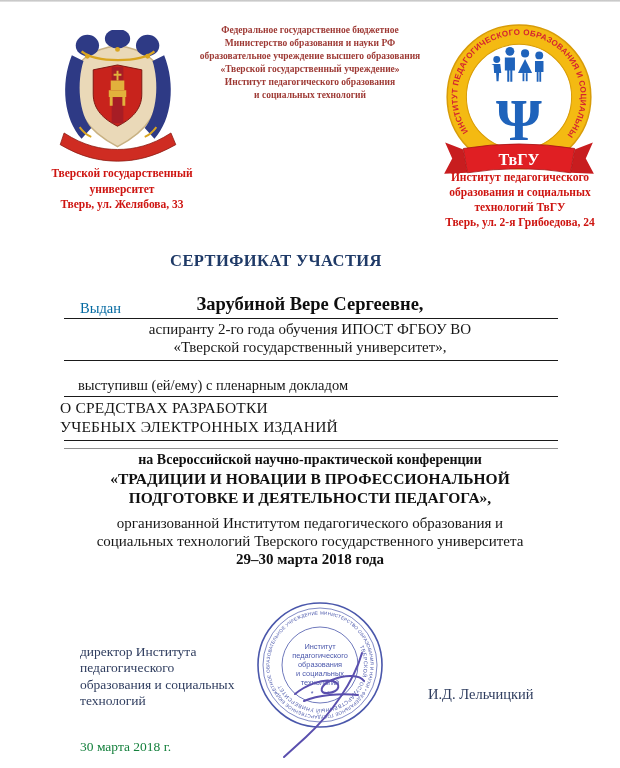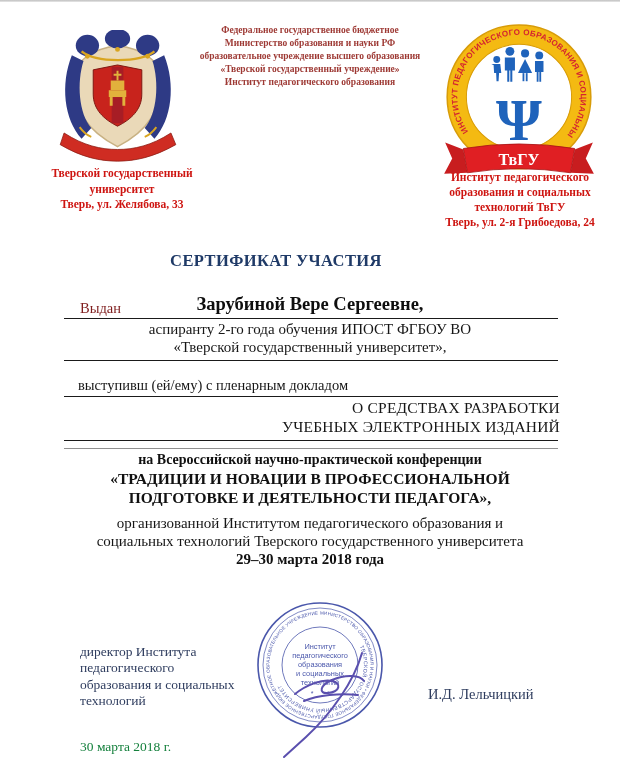--- a/index.html
+++ b/index.html
@@ -9,45 +9,46 @@
         background:linear-gradient(#bfbfbf,#e8e8e8);}
   .abs{position:absolute;}
   .ministry{left:150px;top:24px;width:320px;font-weight:bold;font-size:9.5px;
         line-height:13px;color:#9e3a35;text-align:center;}
   .cap-left{left:28px;top:166px;width:188px;font-weight:bold;font-size:11.5px;
         line-height:15.5px;color:#ce1511;text-align:center;}
   .cap-right{left:418px;top:170px;width:204px;font-weight:bold;font-size:11.5px;
         line-height:15px;color:#ce1511;text-align:center;}
   .cert-title{left:0;top:251px;width:552px;font-weight:bold;font-size:16.5px;
         letter-spacing:.4px;color:#1f3a67;text-align:center;}
-  .issued-label{left:80px;top:300px;font-size:14.5px;color:#7f1d1d;}
+  .issued-label{left:80px;top:300px;font-size:14.5px;color:#0369a1;}
   .name{left:60px;top:294px;width:500px;font-weight:bold;font-size:18.5px;color:#0e0e0e;text-align:center;}
   .b15{left:60px;width:500px;font-size:15px;color:#161616;text-align:center;}
   .intro{left:78px;top:377px;font-size:14.5px;color:#161616;text-align:center;}
-  .topic{left:60px;width:500px;font-size:15.5px;color:#161616;text-align:right;letter-spacing:.2px;}
+  .topic{left:60px;width:500px;font-size:15.5px;color:#161616;text-align:left;letter-spacing:.2px;}
   .confbold{left:60px;width:500px;font-weight:bold;color:#101010;text-align:center;}
   .rule{position:absolute;left:64px;width:494px;height:0;border-top:1px solid #1a1a1a;}
   .rule-thin{border-top:1px solid #909090;}
   .role{left:80px;top:644px;width:218px;font-size:13.5px;line-height:16.3px;color:#2e3c5e;}
   .issue-date{left:80px;top:739px;font-size:13.5px;color:#15803d;}
   .signer{left:428px;top:686px;font-size:14.5px;color:#2e3c5e;}
   svg text{font-family:"Liberation Sans","DejaVu Sans",sans-serif;}
   svg .serif{font-family:"Liberation Serif","DejaVu Serif",serif;}
 </style>
 </head>
 <body>
 
 <div class="page">
 
   <div class="abs ministry">
     <div>Федеральное государственное бюджетное</div>
     <div>Министерство образования и науки РФ</div>
     <div>образовательное учреждение высшего образования</div>
     <div>«Тверской государственный учреждение»</div>
     <div>Институт педагогического образования</div>
+    <div>и социальных технологий</div>
   </div>
 
   <svg class="abs" style="left:52px;top:30px;" width="132" height="136" viewBox="0 0 135 140">
 
     <path d="M67,16 C42,20 25,28 23,50 C21,80 35,104 67,120 C99,104 113,80 111,50 C109,28 92,20 67,16 Z" fill="#ead9b8" stroke="#c8b183" stroke-width="1.5"></path>
 
     <ellipse cx="36" cy="16" rx="12" ry="11" fill="#2e3a85"></ellipse>
     <ellipse cx="67" cy="9" rx="13" ry="10" fill="#2e3a85"></ellipse>
     <ellipse cx="98" cy="16" rx="12" ry="11" fill="#2e3a85"></ellipse>
 

